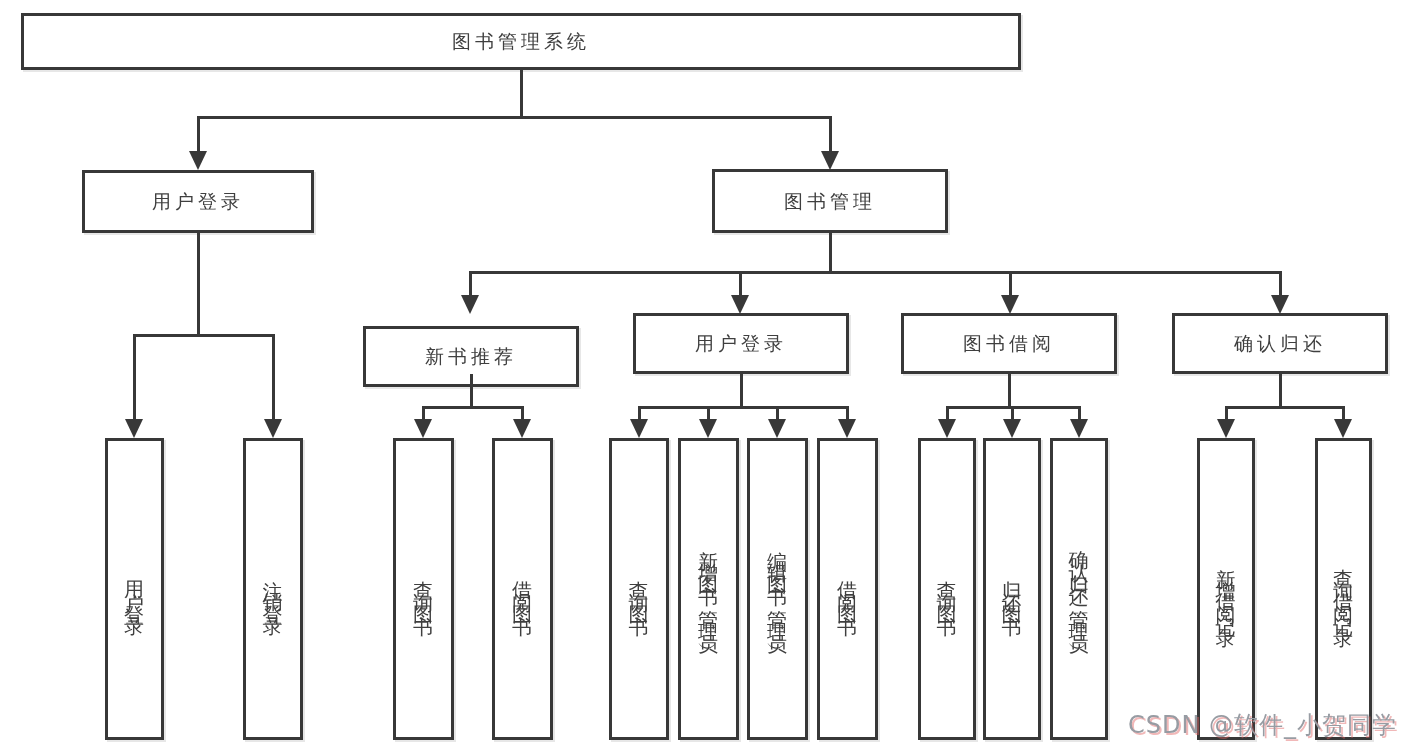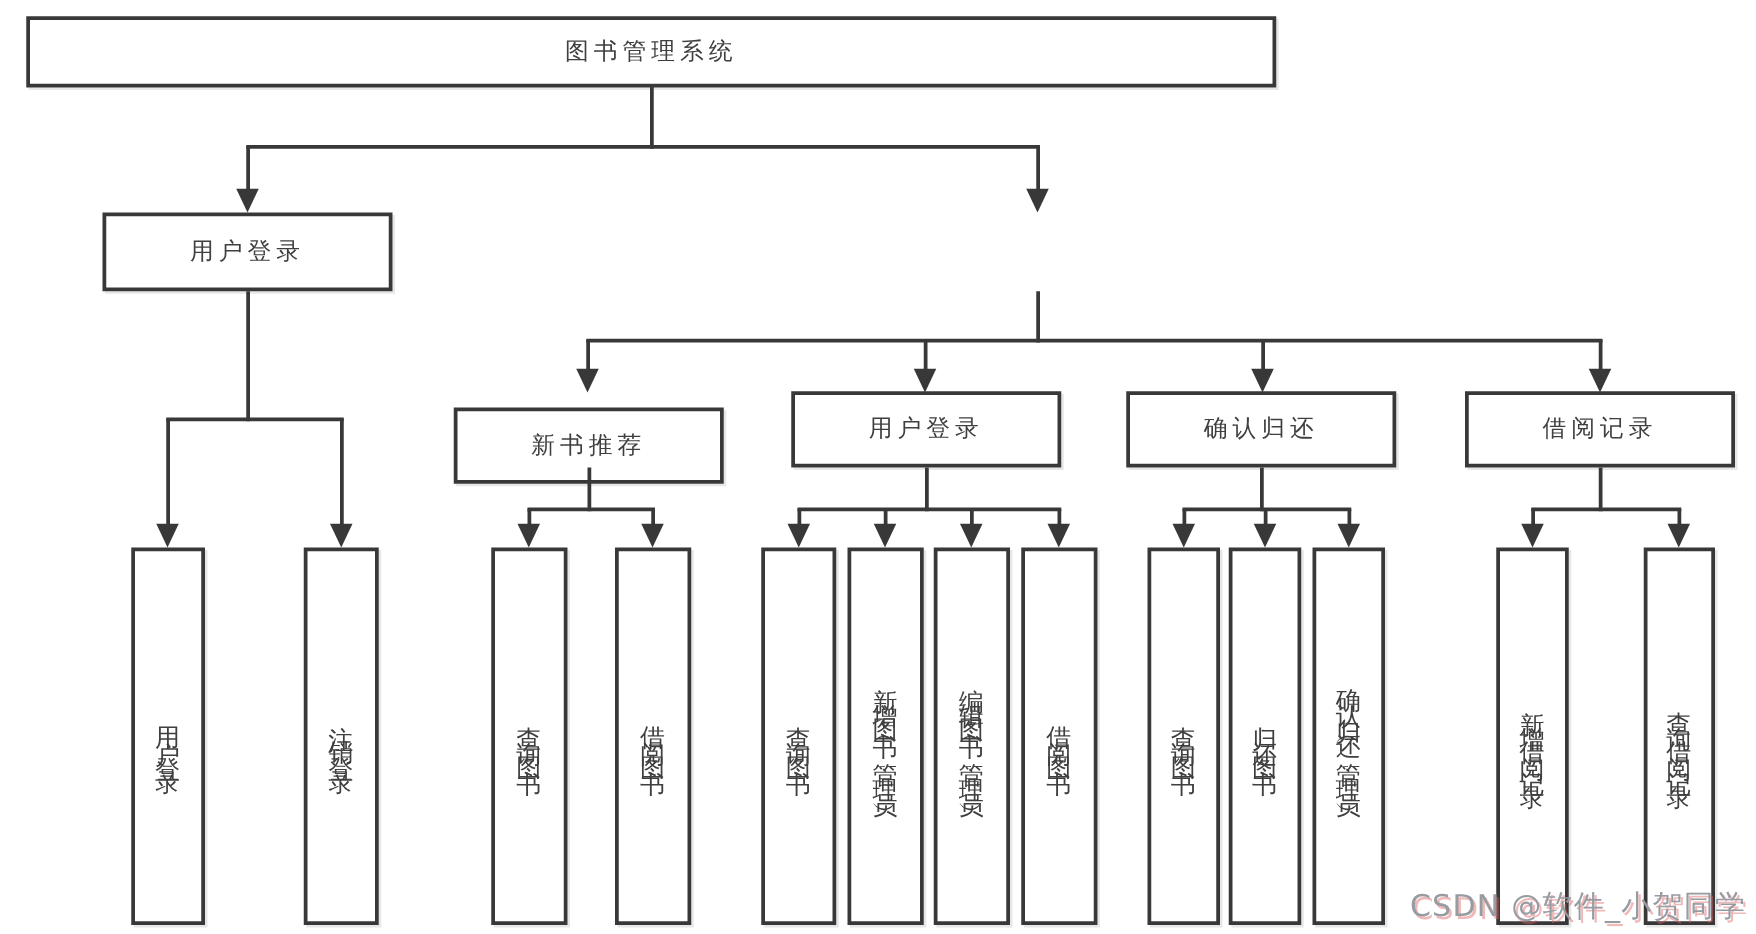--- a/index.html
+++ b/index.html
@@ -60,32 +60,35 @@
 
 <div class="canvas">
 
   <div class="node hnode" style="left:21px; top:13px; width:1000px; height:57px;">
     <span>图书管理系统</span>
   </div>
 
   <div class="node hnode" style="left:82px; top:170px; width:232px; height:63px;">
     <span>用户登录</span>
   </div>
+  <div class="node hnode" style="left:712px; top:169px; width:236px; height:64px;">
+    <span>图书管理</span>
+  </div>
 
   <div class="node hnode" style="left:363px; top:326px; width:216px; height:61px;">
     <span>新书推荐</span>
   </div>
   <div class="node hnode" style="left:633px; top:313px; width:216px; height:61px;">
     <span>用户登录</span>
   </div>
   <div class="node hnode" style="left:901px; top:313px; width:216px; height:61px;">
-    <span>确认归还</span>
+    <span>图书借阅</span>
   </div>
   <div class="node hnode" style="left:1172px; top:313px; width:216px; height:61px;">
-    <span>借阅记录</span>
+    <span>确认归还</span>
   </div>
 
   <div class="node vnode" style="left:105px; top:438px; width:59px; height:302px;">
     <span>用户登录</span>
   </div>
   <div class="node vnode" style="left:243px; top:438px; width:60px; height:302px;">
     <span>注销登录</span>
   </div>
 
   <div class="node vnode" style="left:393px; top:438px; width:61px; height:302px;">

